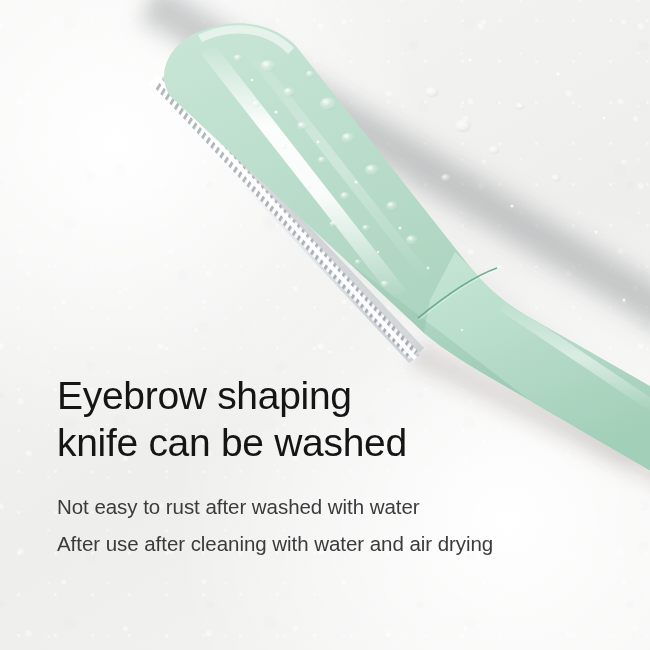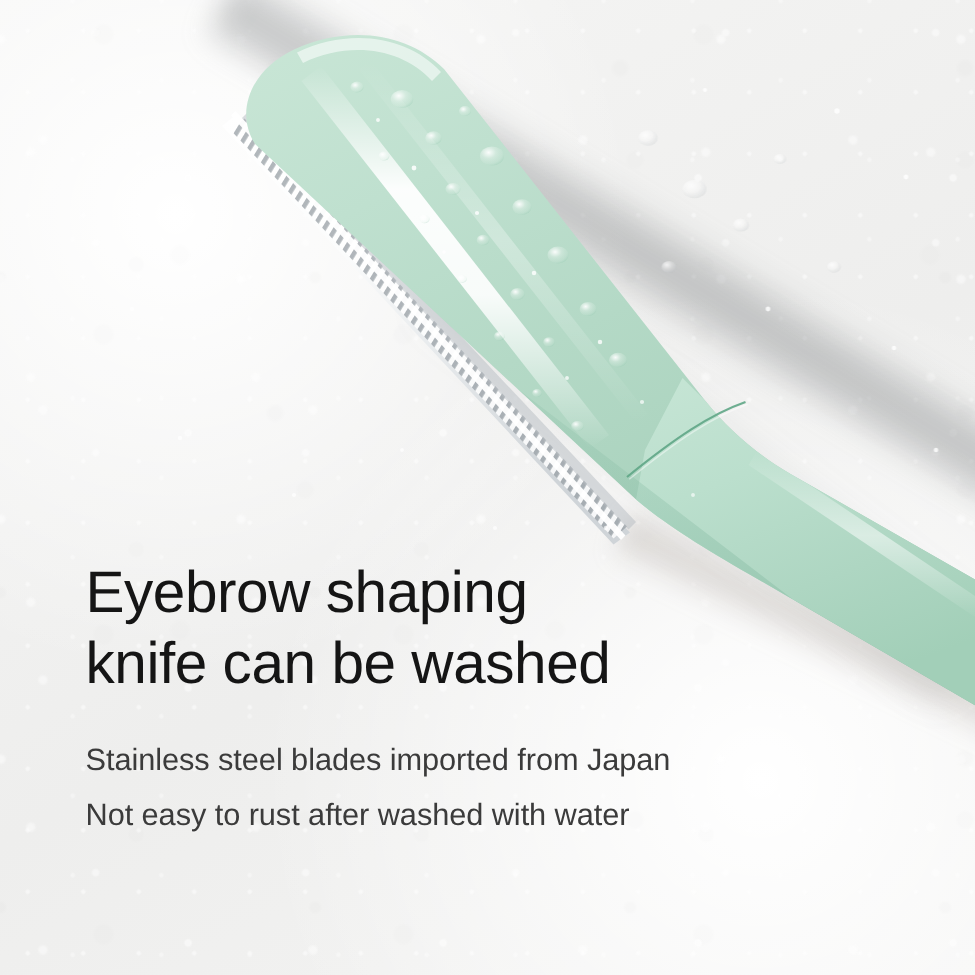--- a/index.html
+++ b/index.html
@@ -347,18 +347,18 @@
       </g>
 
     </g>
   </svg>
 
   <div class="copy">
     <h1 class="headline">Eyebrow shaping
 knife can be washed</h1>
 
     <ul class="sublist">
-      <li>Stainless steel blades imported from Japan</li>
       <li>Not easy to rust after washed with water</li>
+      <li>After use after cleaning with water and air drying</li>
     </ul>
   </div>
 
 </div>
 
 </body></html>

